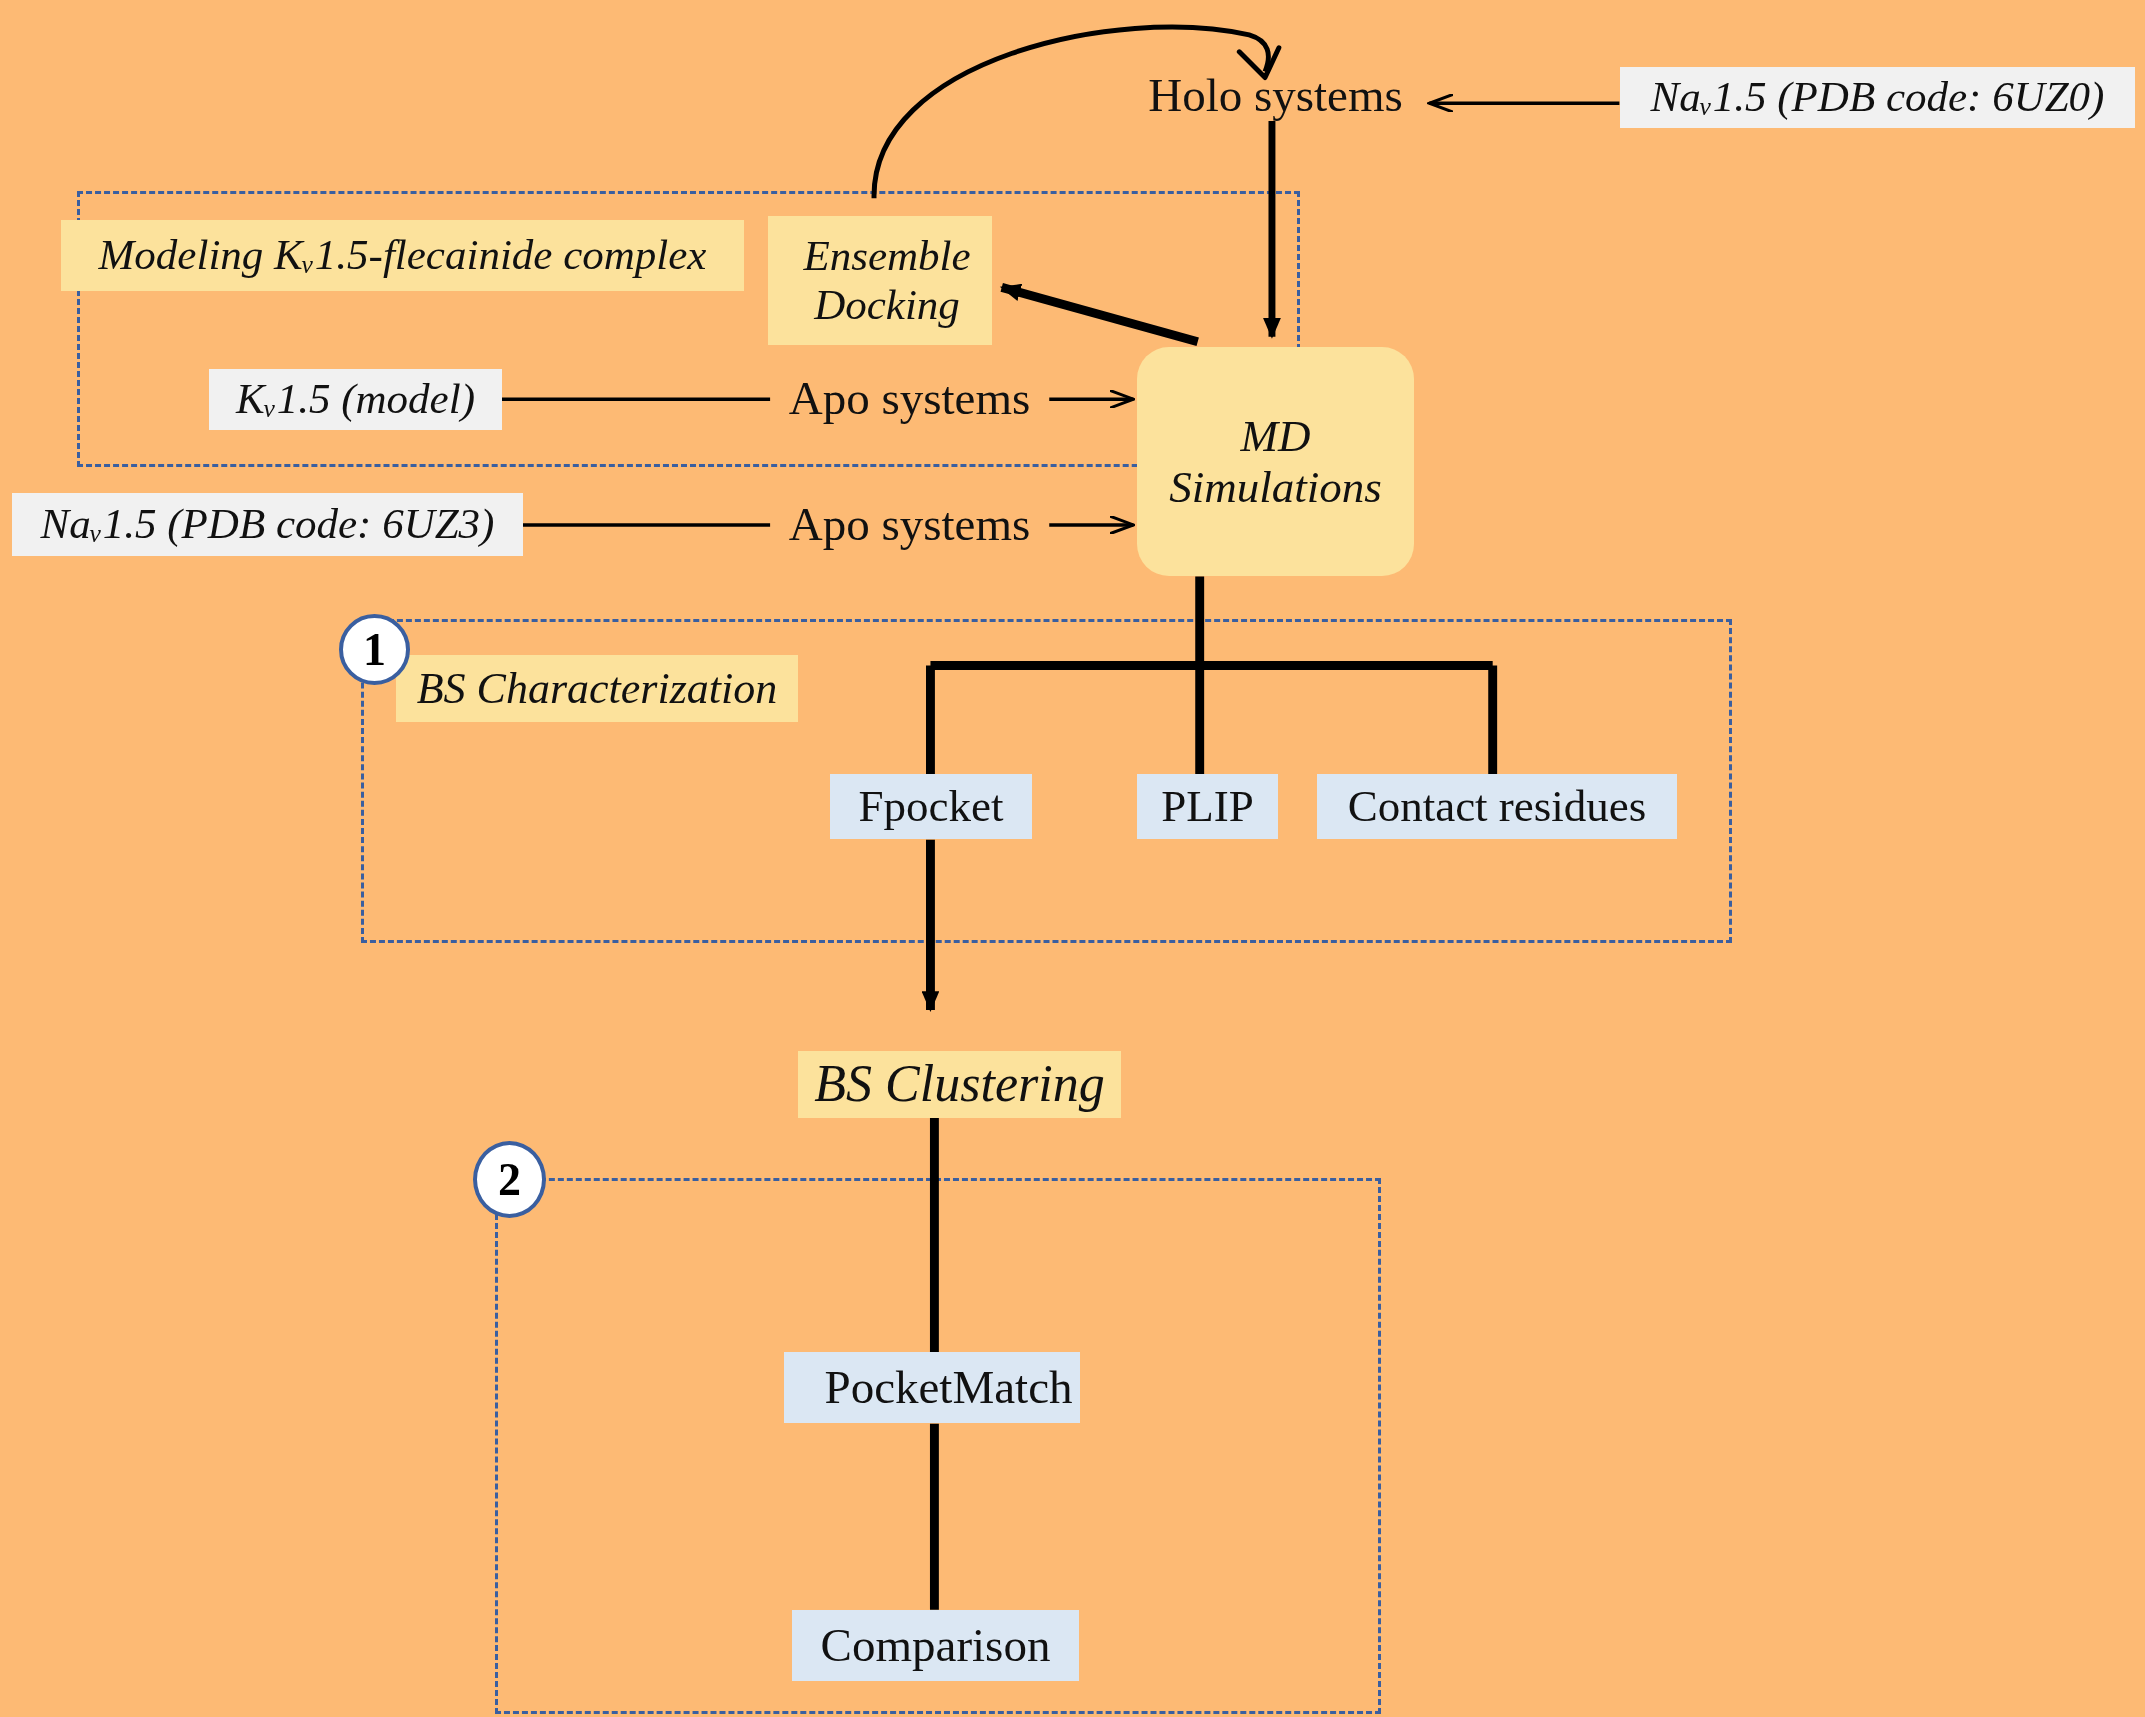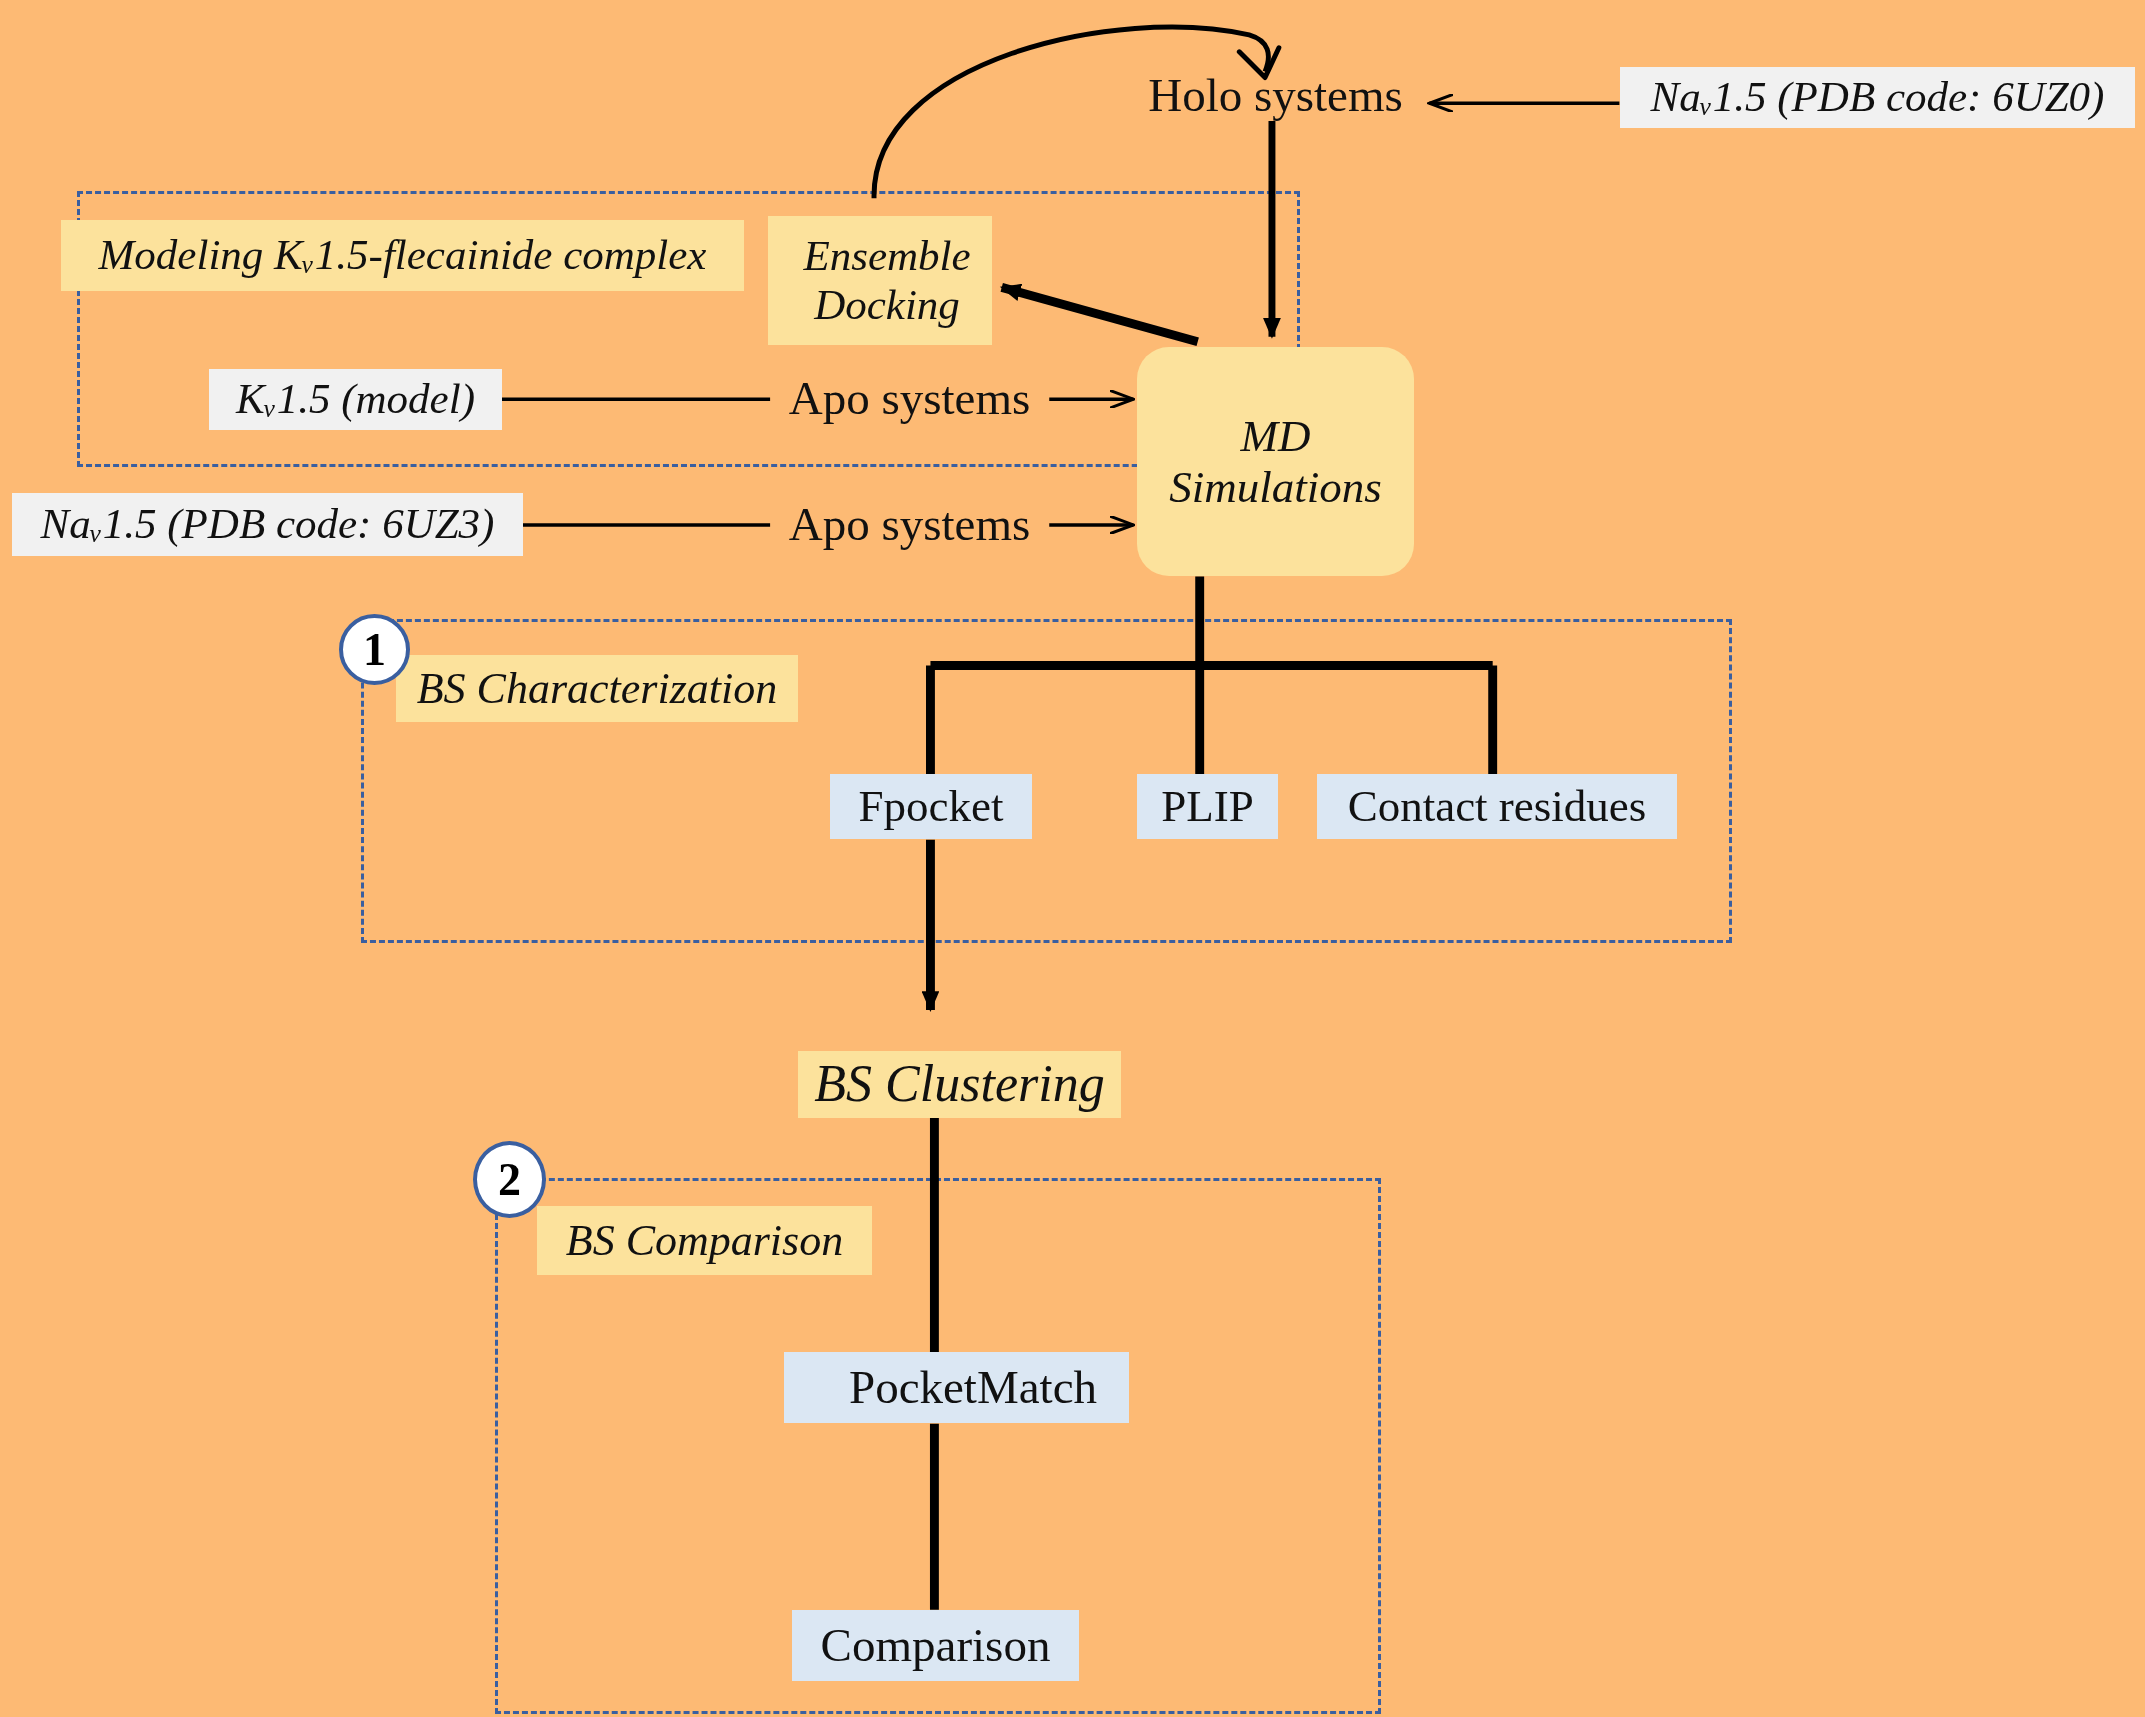--- a/index.html
+++ b/index.html
@@ -112,20 +112,19 @@
   <div class="node blue z2" style="left:830px;top:774px;width:202px;height:65px;font-size:45px;">Fpocket</div>
 
   <div class="node blue z2" style="left:1137px;top:774px;width:141px;height:65px;font-size:45px;">PLIP</div>
 
   <div class="node blue z2" style="left:1317px;top:774px;width:360px;height:65px;font-size:45px;">Contact residues</div>
 
   <div class="node yellow z2" style="left:798px;top:1051px;width:323px;height:67px;font-size:52px;">BS Clustering</div>
 
   <div class="circle-num" style="left:473px;top:1141px;width:73px;height:77px;font-size:46px;">2</div>
 
-  <div class="node yellow z2" style="left:537px;top:1206px;width:335px;height:69px;font-size:44px;">BS Comparison</div>
 
-  <div class="node blue z2" style="left:784px;top:1352px;width:345px;height:71px;font-size:47px;padding-left:33px;">PocketMatch</div>
+  <div class="node blue z2" style="left:784px;top:1352px;width:296px;height:71px;font-size:47px;padding-left:33px;">PocketMatch</div>
 
   <div class="node blue z2" style="left:792px;top:1610px;width:287px;height:71px;font-size:47px;">Comparison</div>
 
 </div>
 
 
 </body></html>

